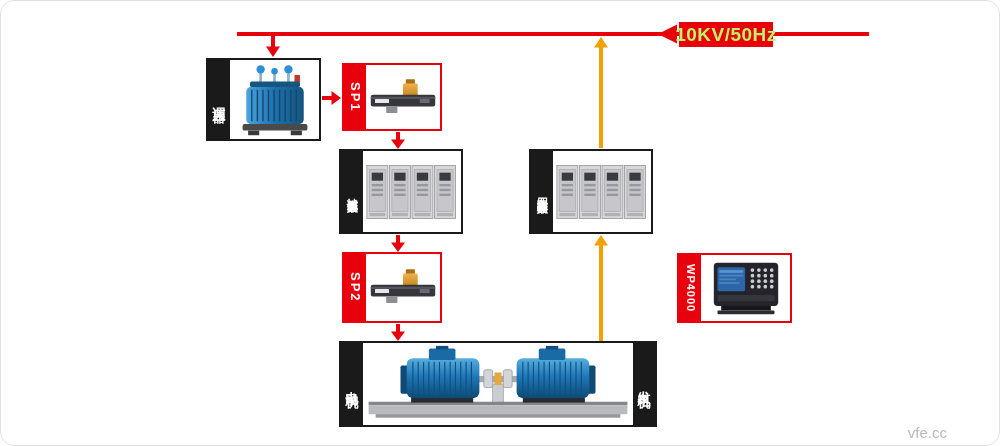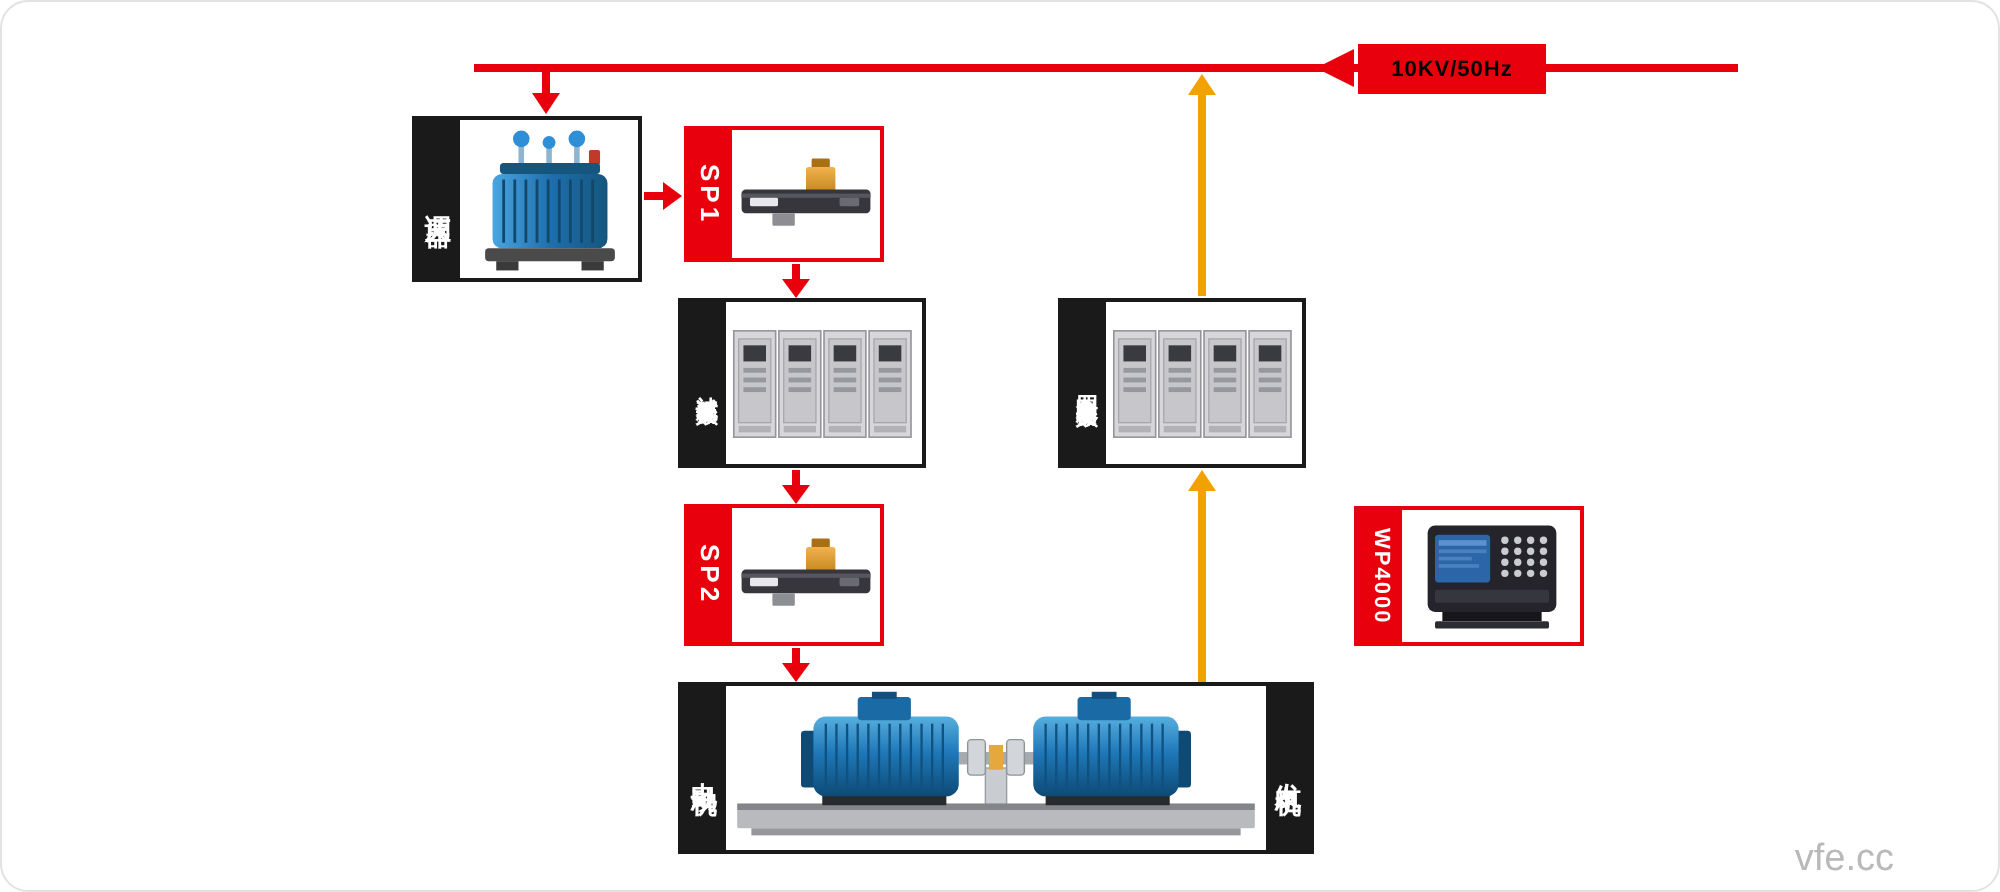--- a/index.html
+++ b/index.html
@@ -27,26 +27,26 @@
   .strip-red { background:var(--red); }
   .vlabel {
     writing-mode:vertical-rl; color:#fff; font-weight:bold;
     font-size:13px; letter-spacing:2px; line-height:1; white-space:nowrap;
   }
   .vlabel-sm { font-size:11px; letter-spacing:1px; }
   .node-body { flex:1; display:flex; align-items:center; justify-content:center; overflow:hidden; background:#fff; }
 
   .source-tag {
     position:absolute; left:678px; top:21px; width:94px; height:25px;
-    background:var(--red); color:#000000; font-weight:bold; font-size:11px;
+    background:var(--red); color:#bef264; font-weight:bold; font-size:19px;
     display:flex; align-items:center; justify-content:center; letter-spacing:0.5px;
   }
   .watermark {
     position:absolute; right:52px; bottom:4px;
-    color:#b9b9b9; font-size:19px;
+    color:#b9b9b9; font-size:15px;
   }
 </style>
 </head>
 <body>
 
 <div class="canvas">
 
   <svg width="0" height="0" style="position:absolute" aria-hidden="true">
     <defs>
       <linearGradient id="gTrans" x1="0" y1="0" x2="1" y2="0">

